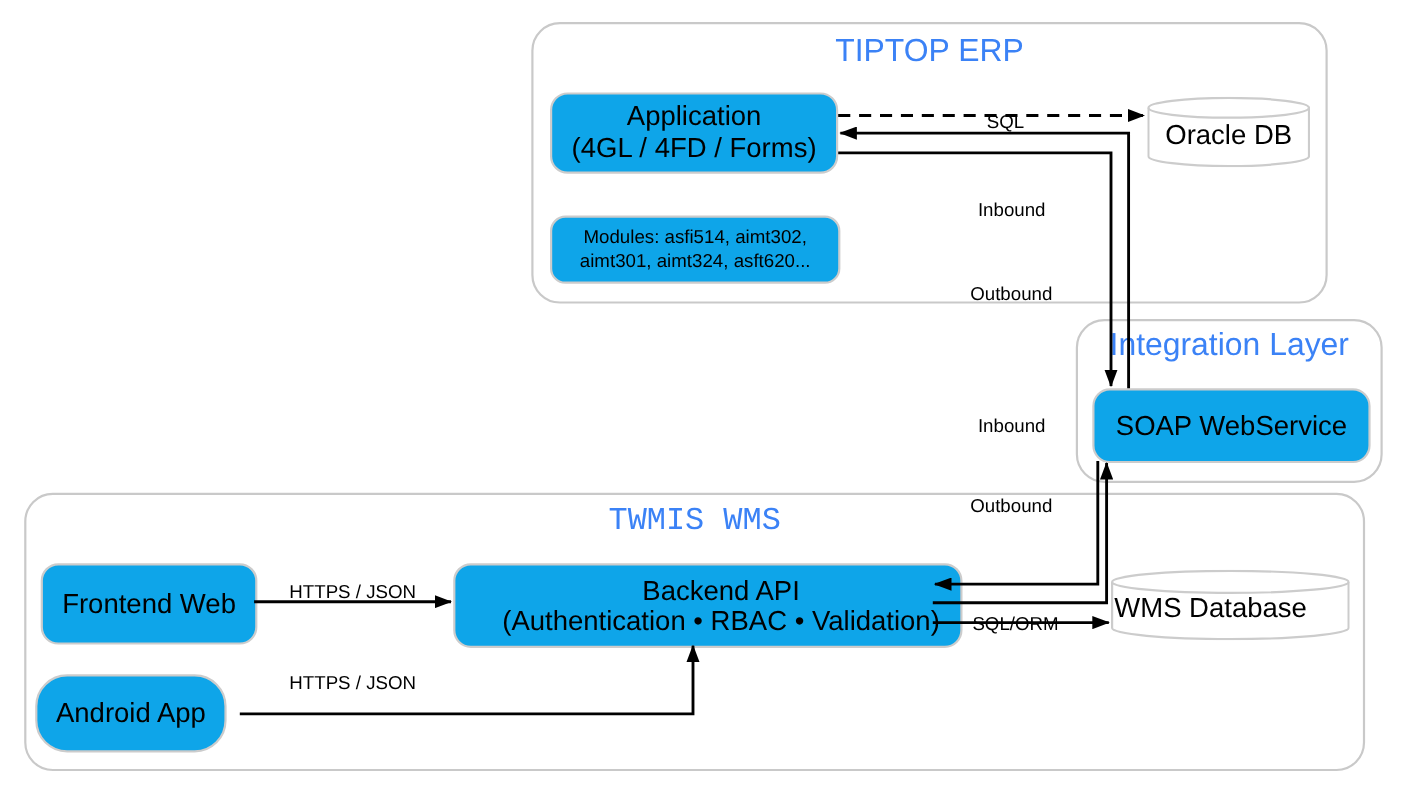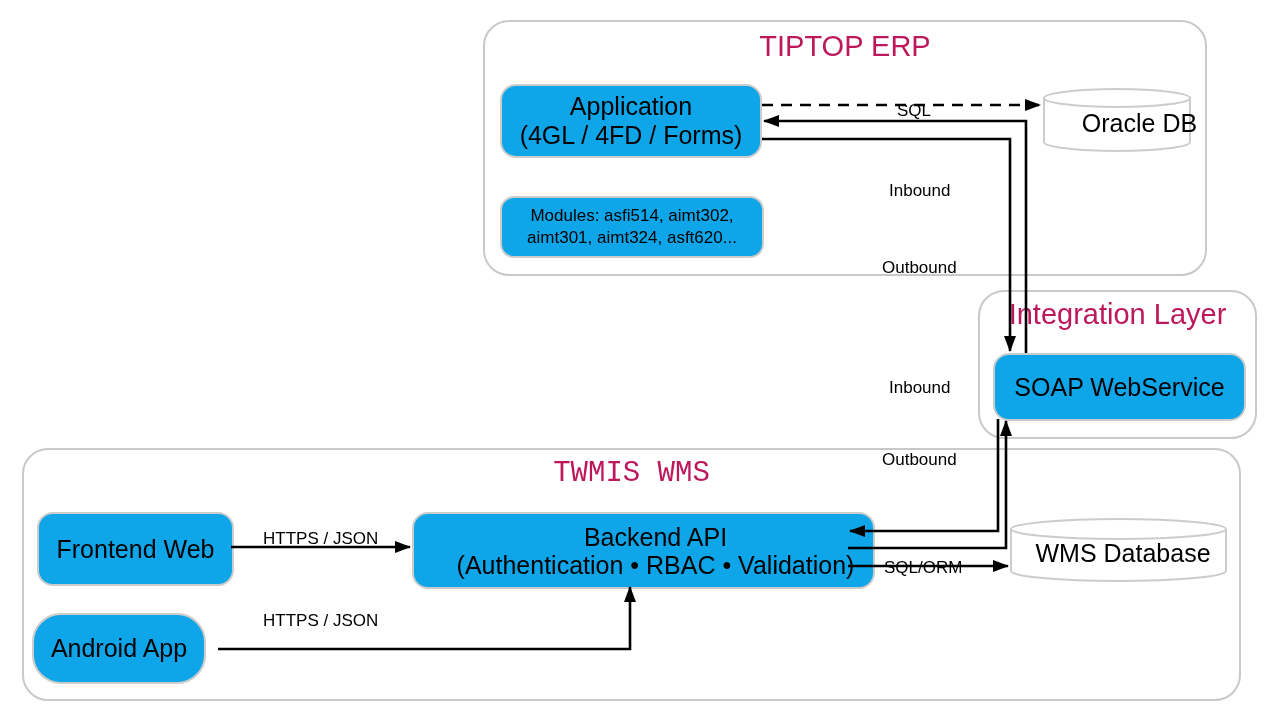--- a/index.html
+++ b/index.html
@@ -2,40 +2,40 @@
 <html><head>
 <meta charset="utf-8">
 <style>
   html,body{margin:0;padding:0;background:#ffffff;}
   #canvas{position:relative;width:1277px;height:720px;background:#fff;
           font-family:"Liberation Sans", sans-serif;color:#000;overflow:hidden;}
 
   
   .container{position:absolute;border:2px solid #c9c9c9;border-radius:26px;background:#fff;z-index:1;}
   .container .ctitle{position:absolute;left:0;right:0;top:8px;text-align:center;
-                     font-size:29px;line-height:32px;color:#be185d;}
+                     font-size:29px;line-height:32px;color:#3b82f6;}
   #c-erp{left:483px;top:20px;width:720px;height:252px;}
   #c-int{left:978px;top:290px;width:275px;height:145px;}
   #c-wms{left:22px;top:448px;width:1215px;height:249px;font-family:Liberation Mono, monospace;}
   #c-int .ctitle{top:6px;}
 
   
   .node{position:absolute;background:#0ea5e9;border:2px solid #cccccc;border-radius:16px;
         display:flex;flex-direction:column;align-items:center;justify-content:center;
         text-align:center;z-index:2;font-size:25px;line-height:29px;}
   #n-application{left:500px;top:84px;width:258px;height:70px;}
   #n-modules{left:500px;top:196px;width:260px;height:58px;border-radius:14px;
              font-size:17px;line-height:22px;}
   #n-soap{left:993px;top:353px;width:249px;height:64px;}
   #n-frontend{left:37px;top:512px;width:193px;height:70px;}
   #n-android{left:32px;top:613px;width:170px;height:67px;border-radius:29px;}
   #n-backend{left:412px;top:512px;width:435px;height:73px;line-height:28px;padding-left:24px;}
 
   
-  .cyl{position:absolute;z-index:2;padding-left:45px;}
+  .cyl{position:absolute;z-index:2;}
   .cyl svg{position:absolute;left:0;top:0;}
   .cyl .clabel{position:absolute;left:0;right:0;top:0;bottom:0;display:flex;
                align-items:center;justify-content:center;font-size:25px;padding-top:6px;}
   #n-oracle{left:1043px;top:88px;width:148px;height:64px;}
   #n-wmsdb{left:1010px;top:518px;width:181px;height:64px;}
 
   
   .elabel{position:absolute;font-size:17px;line-height:19px;white-space:nowrap;z-index:3;}
   #l-sql{left:897px;top:101px;}
   #l-in-erp{left:889px;top:181px;}

